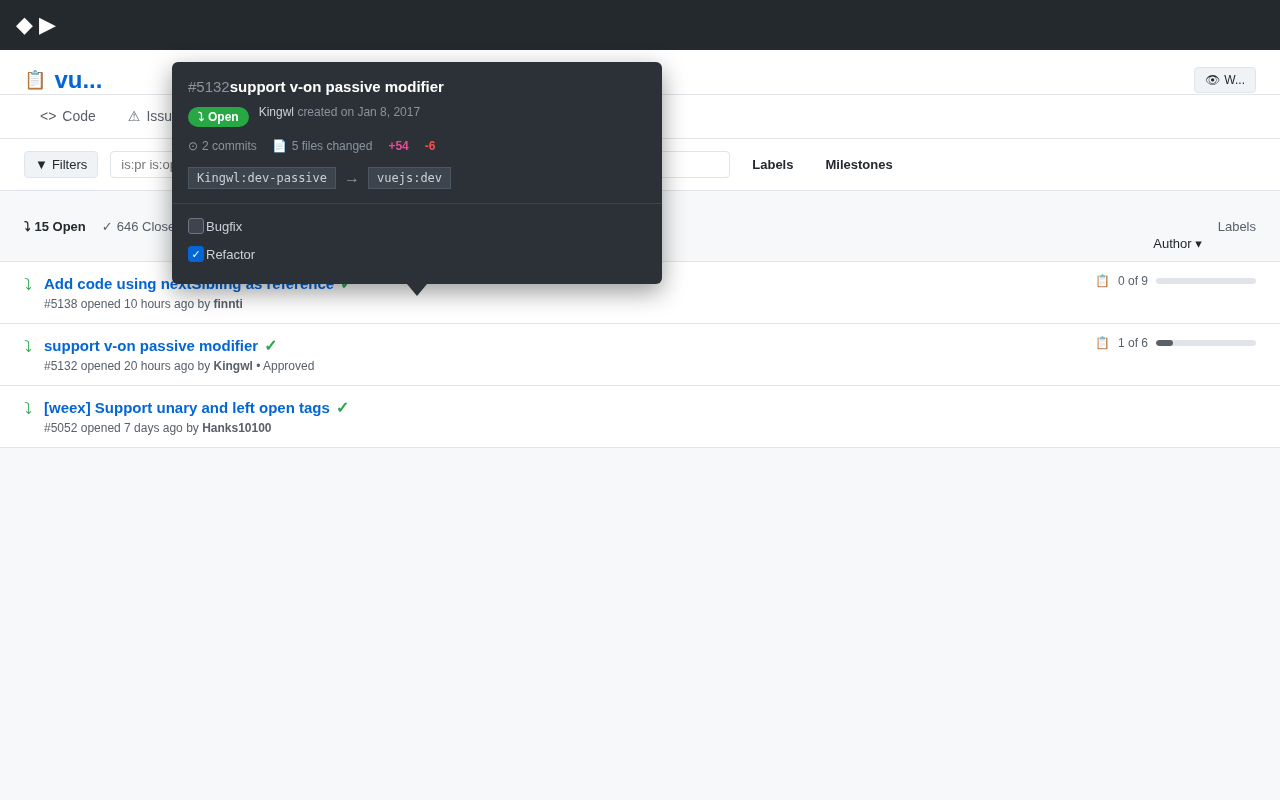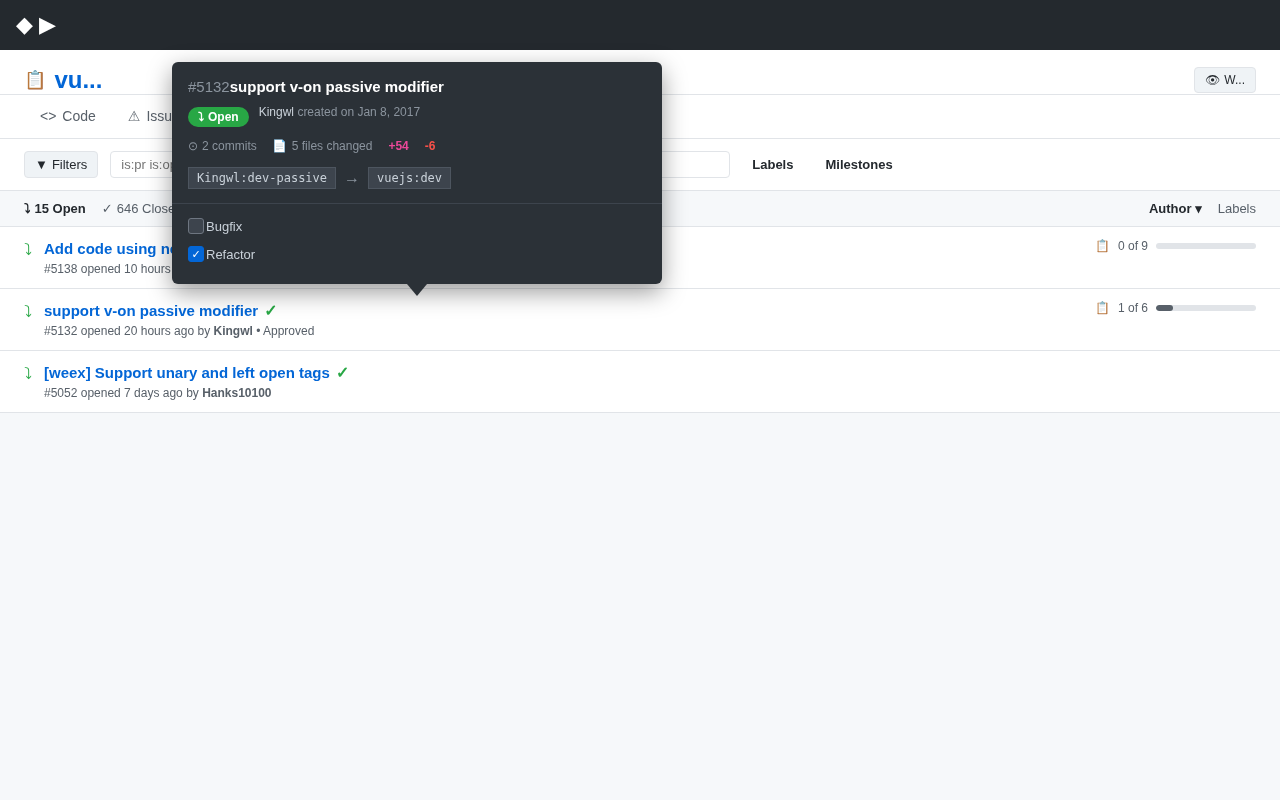--- a/index.html
+++ b/index.html
@@ -173,22 +173,23 @@
       gap: 16px;
       color: #586069;
     }
     .pr-sort-options span {
       cursor: pointer;
       display: flex;
       align-items: center;
       gap: 4px;
     }
     .pr-sort-options span.active {
-      font-weight: 700;
-      color: #24292e;
+      font-weight: 400;
+      color: #24292e;
+      margin-top: 35px;
     }
 
     
     .pr-list {
       background: white;
     }
     .pr-item {
       padding: 12px 24px;
       border-bottom: 1px solid #e1e4e8;
       display: flex;

